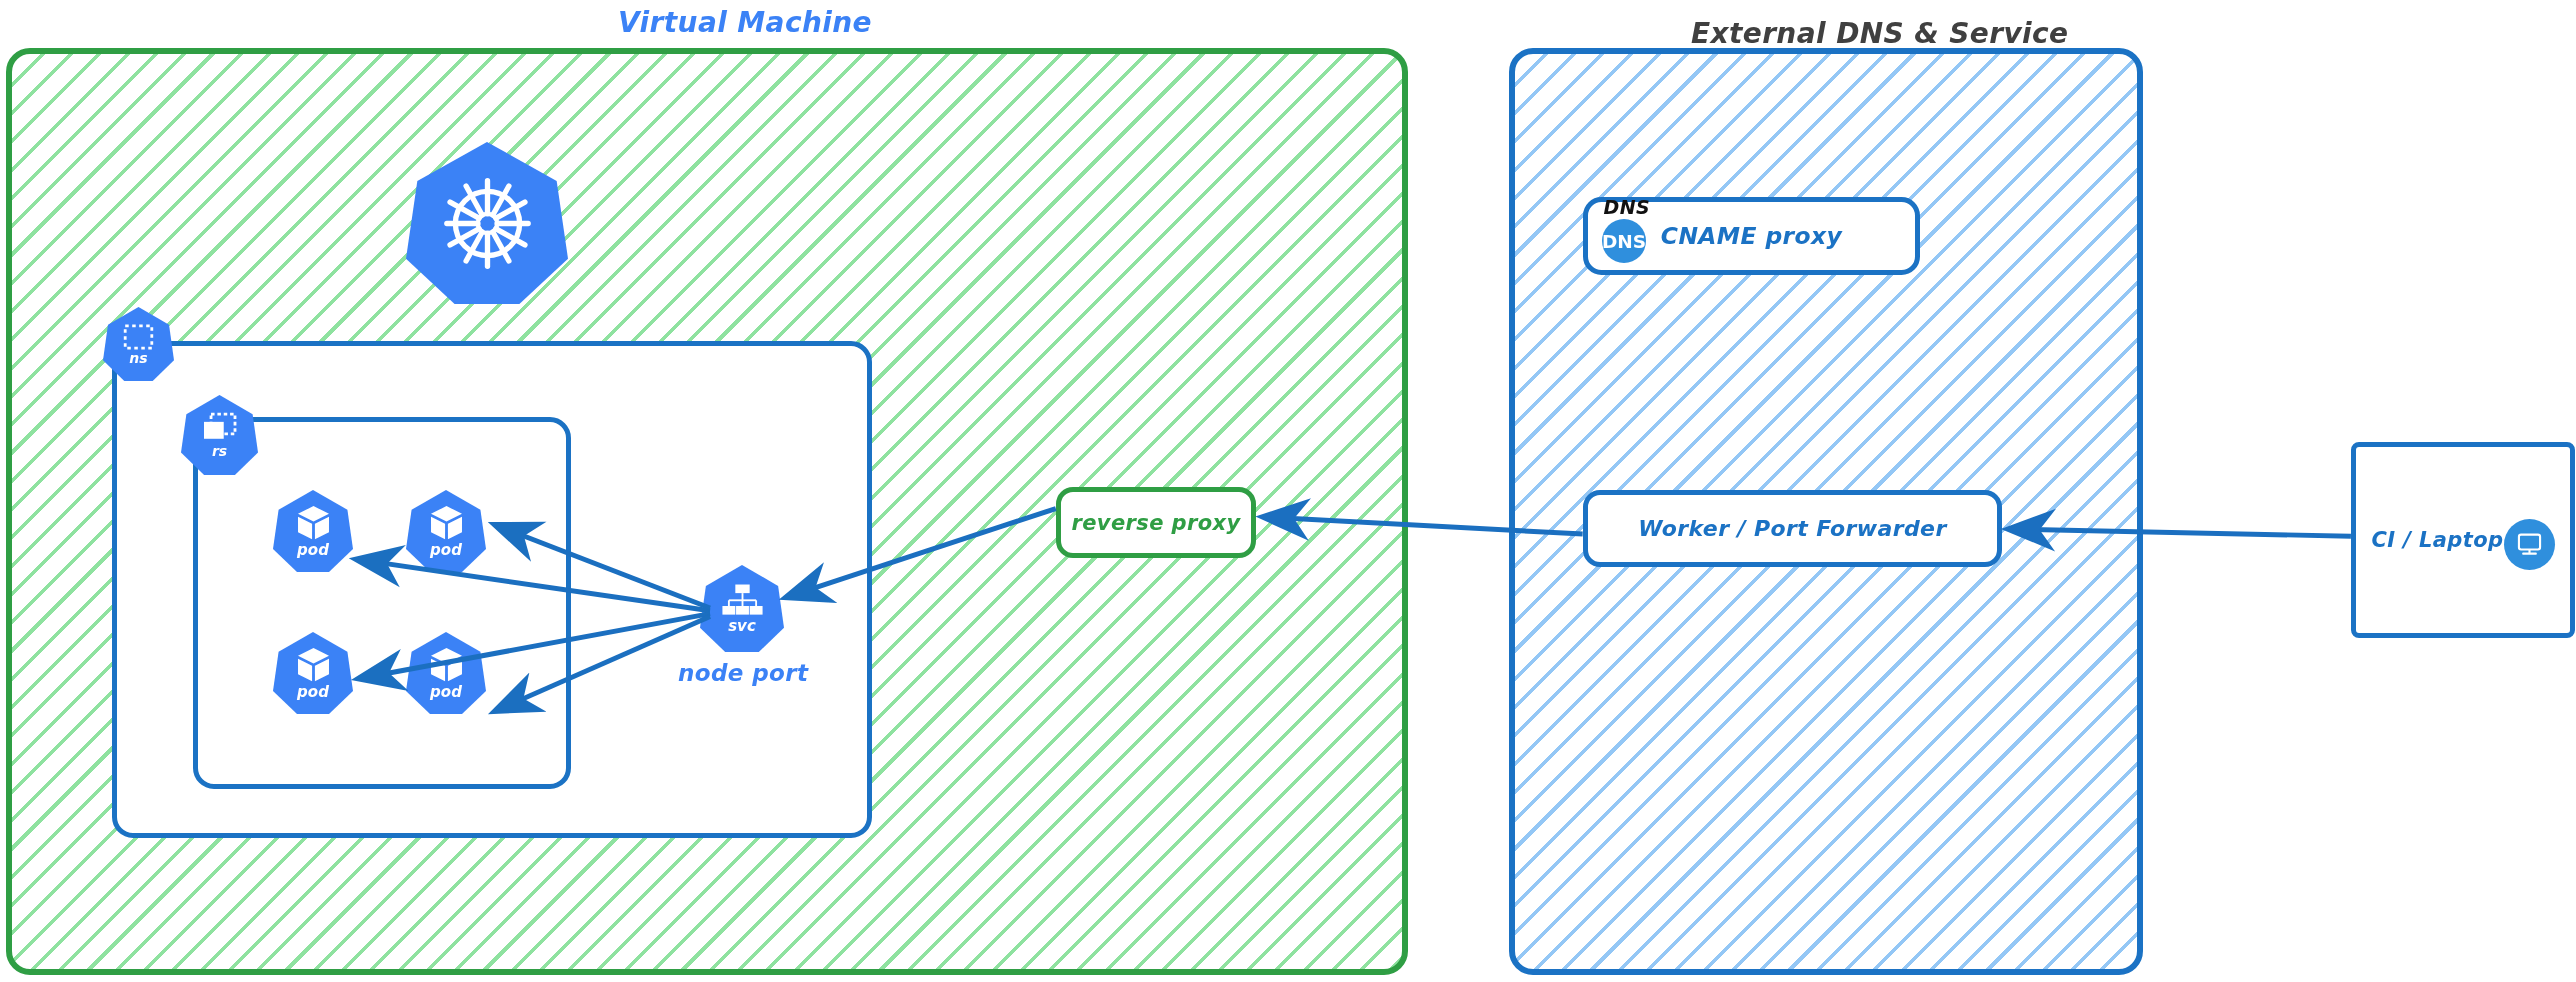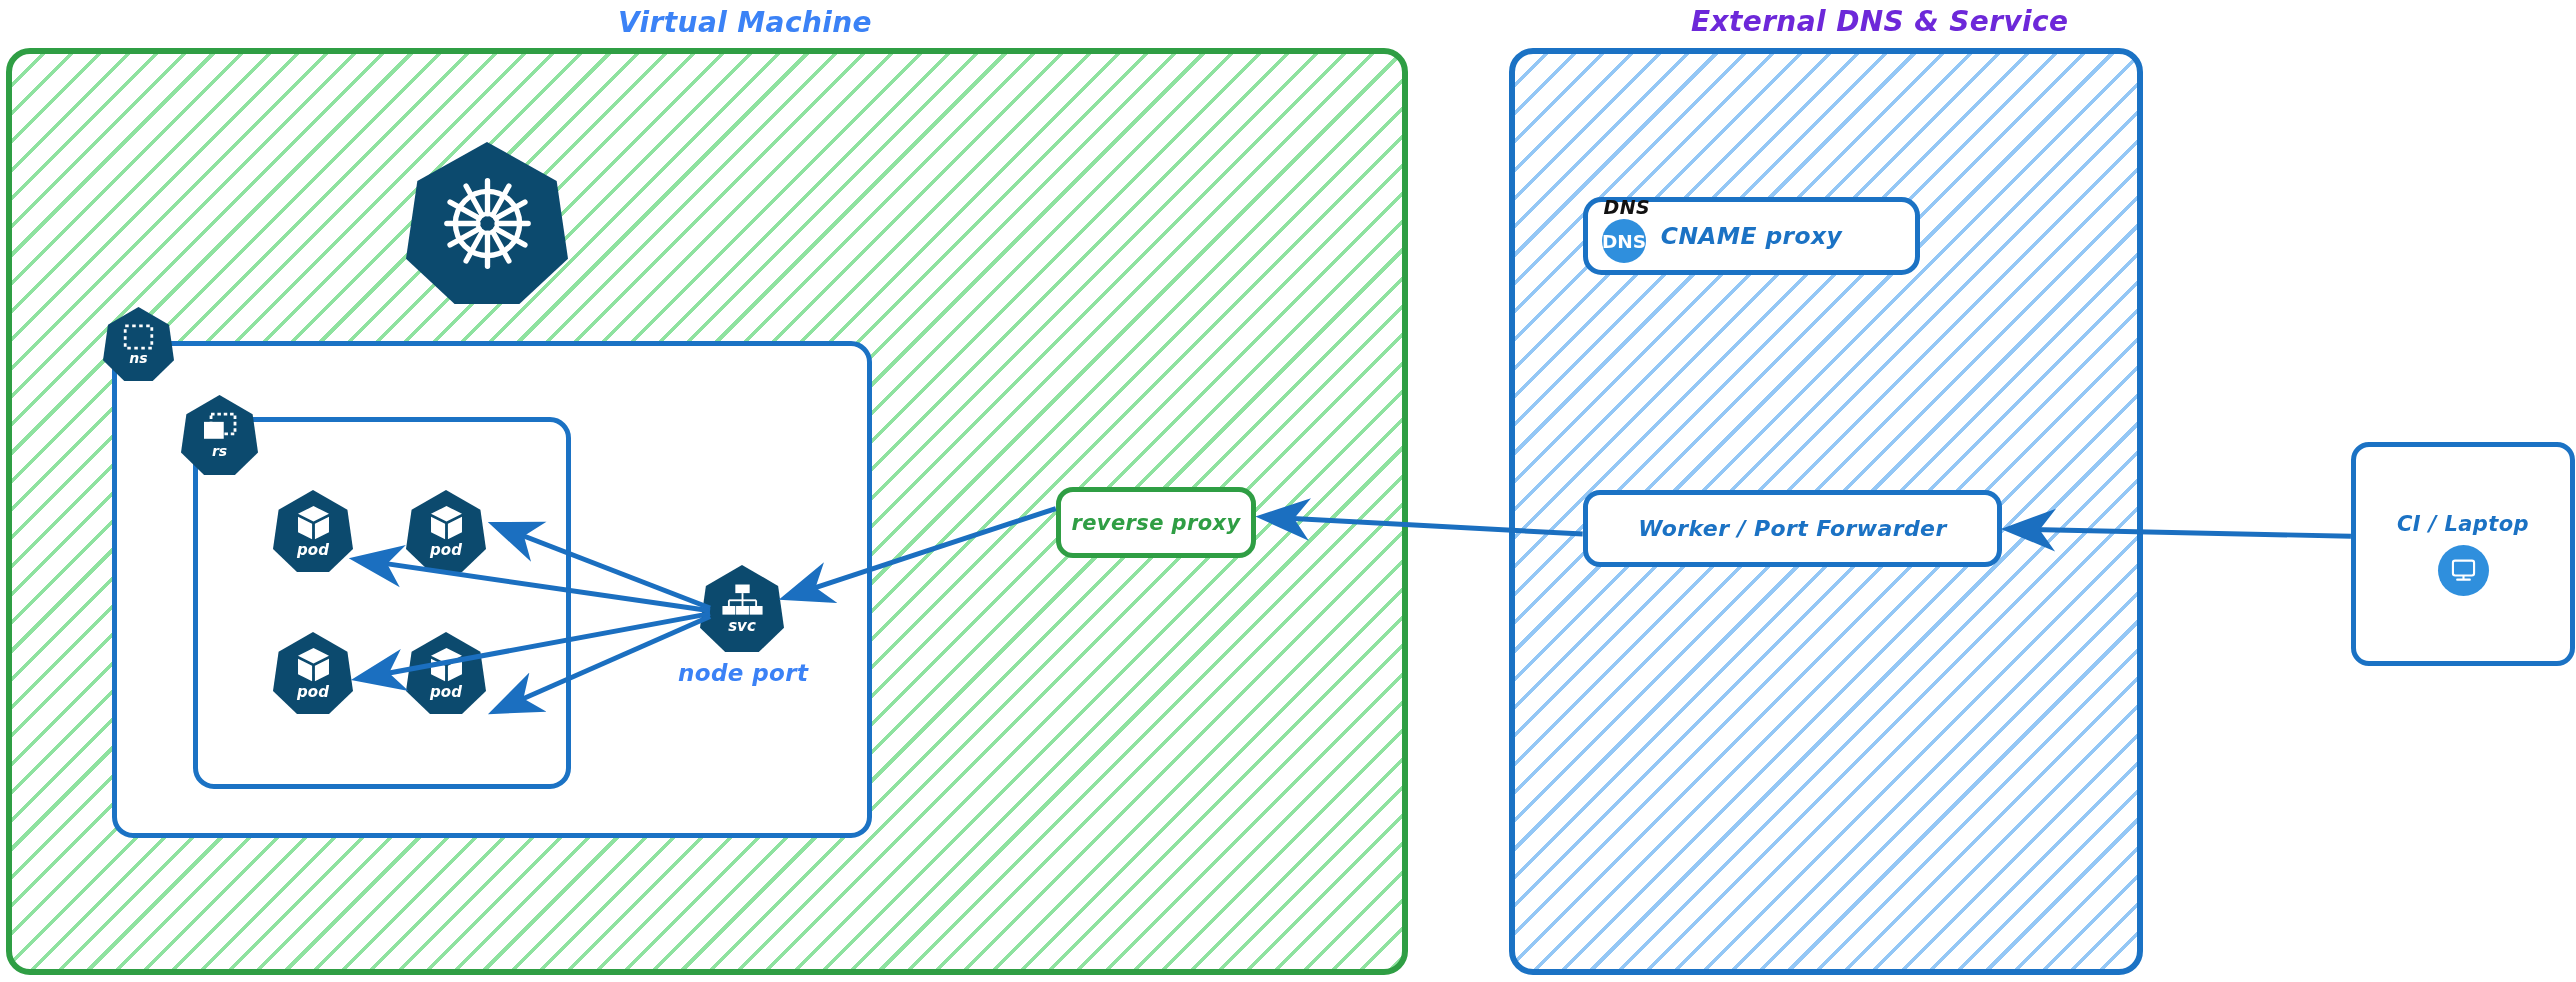--- a/index.html
+++ b/index.html
@@ -21,32 +21,32 @@
   .panel.ext{
     left:1509px;top:48px;width:634px;height:927px;
     border:6.4px solid #1b72c4;
     background-color:#ffffff;
     background-image:repeating-linear-gradient(135deg,
       rgba(142,196,245,.95) 0px, rgba(142,196,245,.95) 3.6px,
       rgba(255,255,255,0) 3.6px, rgba(255,255,255,0) 20px);
   }
   .panel-title{position:absolute;white-space:nowrap;font-size:28px;}
   .panel-title.vm-t{left:618px;top:5.7px;color:#3b82f6;}
-  .panel-title.ext-t{left:1691px;top:5px;color:#6d28d9;}
+  .panel-title.ext-t{left:1691px;top:17px;color:#404040;}
 
   
   .k8sbox{position:absolute;box-sizing:border-box;border:5px solid #1b72c4;
           border-radius:21px;background:#ffffff;}
   .k8sbox.ns{left:112px;top:341px;width:760px;height:497px;}
   .k8sbox.rs{left:193px;top:417px;width:378px;height:372px;}
 
   
   .hex{position:absolute;display:flex;flex-direction:column;align-items:center;
        justify-content:center;color:#fff;
-       background:#0c4a6e;
+       background:#3b82f6;
        filter:drop-shadow(2.8px 3.6px 0 rgba(150,150,150,.55));
        clip-path:polygon(50% 0%,93% 24%,100% 72%,70% 100%,30% 100%,0% 72%,7% 24%);}
   .hex .glyph{display:block;}
   .hex .cap{font-family:"DejaVu Sans",sans-serif;font-style:italic;font-weight:700;
             color:#fff;line-height:1;}
 
   .hex.klogo{left:406px;top:142px;width:162px;height:162px;}
   .hex.ns-badge{left:103px;top:307px;width:71px;height:74px;}
   .hex.rs-badge{left:181px;top:395px;width:77px;height:80px;}
   .hex.pod{width:80px;height:82px;}
@@ -65,22 +65,22 @@
 
   
   .rbox{position:absolute;box-sizing:border-box;background:#fff;border-radius:17px;
         display:flex;align-items:center;justify-content:center;text-align:center;}
   .rbox.green{border:5px solid #2f9e44;color:#2f9e44;}
   .rbox.blue{border:5px solid #1b72c4;color:#1b72c4;}
 
   .rproxy{left:1056px;top:487px;width:200px;height:71px;font-size:21px;}
   .dnsbox{left:1583px;top:197px;width:337px;height:78px;border-radius:18.5px;}
   .workerbox{left:1583px;top:490px;width:419px;height:77px;font-size:22px;}
-  .cibox{left:2351px;top:442px;width:224px;height:224px;flex-direction:column;
-         border-radius:18px;}
+  .cibox{left:2351px;top:442px;width:224px;height:196px;flex-direction:row;
+         border-radius:8px;}
   .cibox .ci-label{font-size:21px;color:#1b72c4;}
 
   .dns-inner{position:relative;width:100%;height:100%;}
   .dns-tag{position:absolute;left:15.6px;top:-5.7px;font-size:19px;color:#111;}
   .dns-circle{position:absolute;left:14px;top:17px;width:44px;height:44px;border-radius:50%;
               background:#2f8fdd;color:#fff;display:flex;align-items:center;justify-content:center;
               font-family:"DejaVu Sans",sans-serif;font-weight:600;font-size:18.5px;font-style:normal;}
   .dns-text{position:absolute;left:0;top:0;width:100%;height:100%;display:flex;
             align-items:center;justify-content:center;font-size:23.4px;color:#1b72c4;}
 

